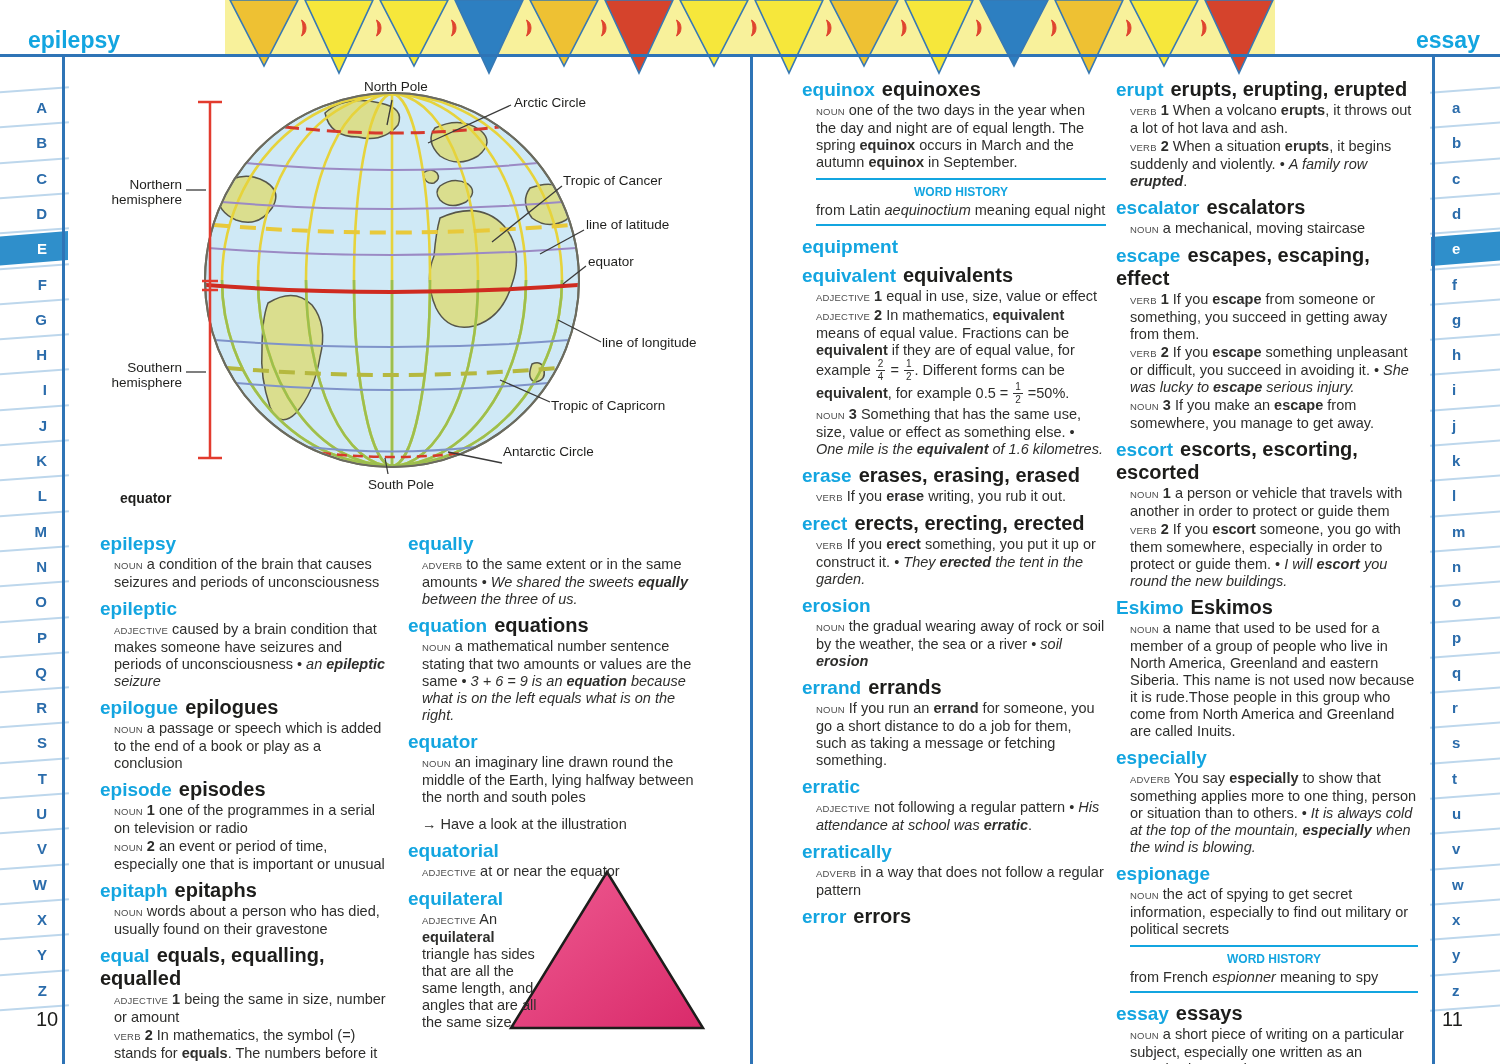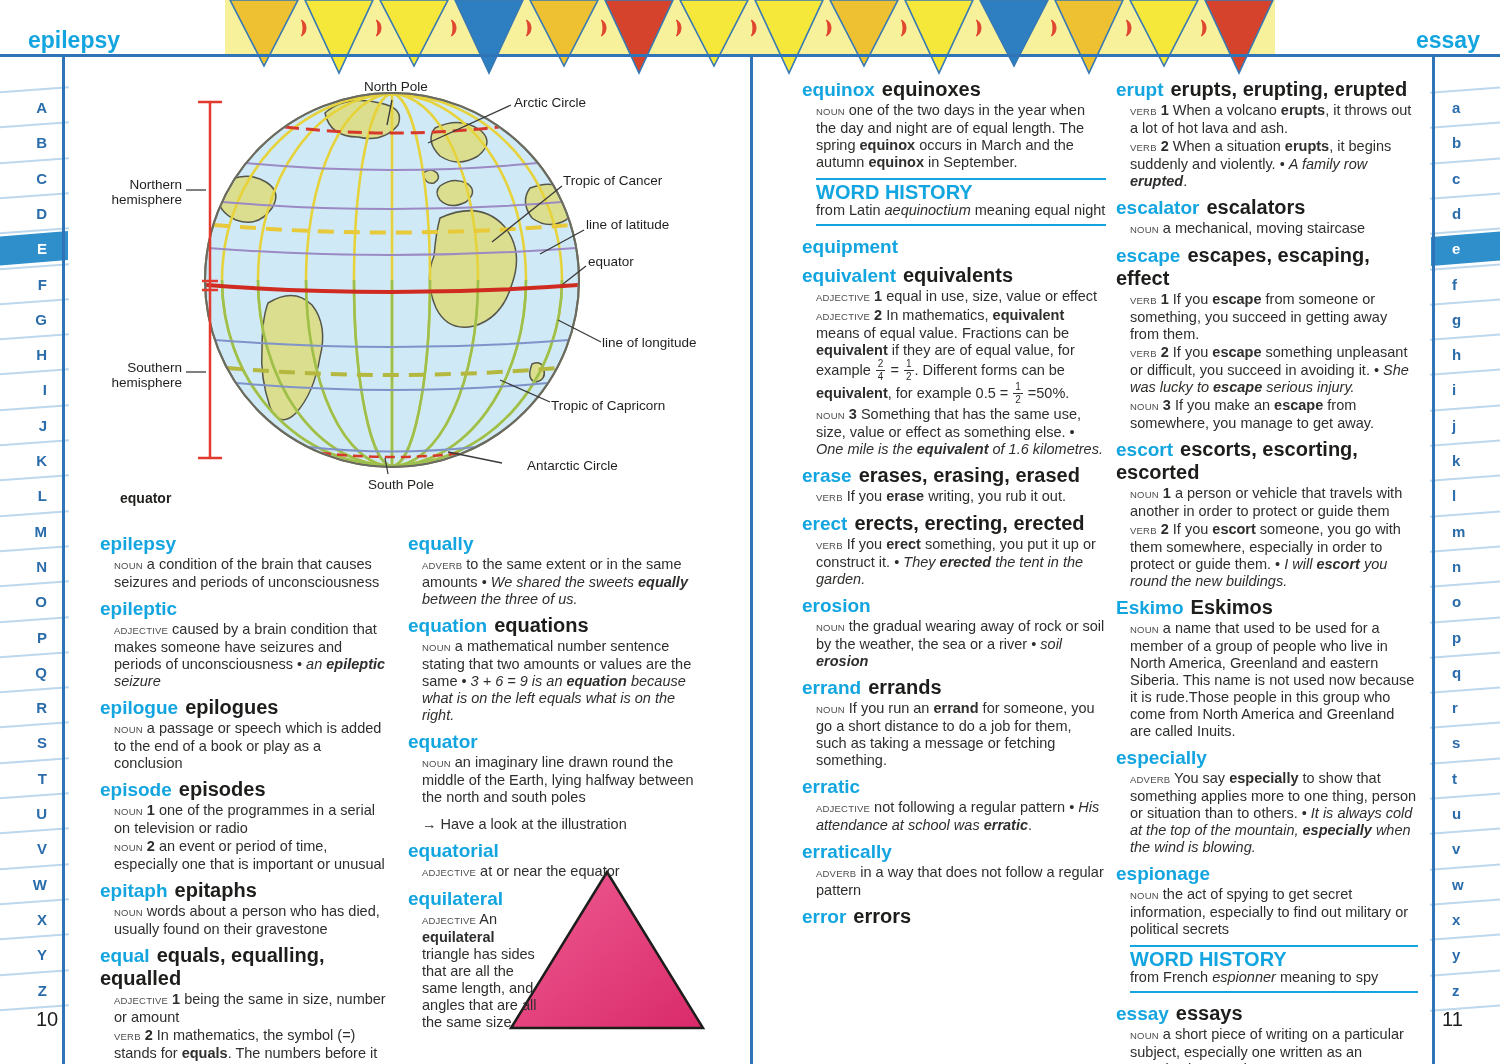--- a/index.html
+++ b/index.html
@@ -39,39 +39,39 @@
   #col4{left:1116px;top:78px;width:302px;}
   .entry{margin:0 0 6px 0;}
   .hw{margin:0;font-size:19px;line-height:23px;font-weight:bold;color:#13a5e0;}
   .hw .hw-f{color:#1d1d1b;font-size:20px;margin-left:7px;}
   .def{margin:1px 0 0 14px;font-size:14.5px;line-height:17px;color:#2e2e2c;}
   .def.xref{margin-top:10px;}
   .pos{font-size:9.5px;color:#4d4d4d;letter-spacing:.2px;}
   .bi{font-weight:bold;font-style:italic;}
   .wh{margin:7px 0 9px 14px;border-top:2.5px solid #13a5e0;border-bottom:2.5px solid #13a5e0;
       padding:3px 0 5px 0;}
-  .wh-t{color:#13a5e0;font-weight:bold;font-size:20px;line-height:19px;}
+  .wh-t{color:#13a5e0;font-weight:bold;font-size:12px;line-height:19px;text-align:center;}
   .wh p{margin:0;font-size:14.5px;line-height:17px;color:#2e2e2c;}
   .entry.narrow .def{width:122px;}
   .frac{display:inline-block;text-align:center;vertical-align:-0.55em;line-height:1;
         font-size:10px;margin:0 1px;}
   .frac .fn{display:block;border-bottom:1.2px solid #333;padding:0 2px 1px 2px;}
   .frac .fd{display:block;padding-top:1px;}
 
   
   #globe-wrap{position:absolute;left:140px;top:68px;width:600px;height:412px;z-index:2;}
   .glabel{position:absolute;font-size:13.5px;color:#1f1f1d;line-height:15px;z-index:3;}
   #gl-north-pole{left:364px;top:79px;}
   #gl-arctic{left:514px;top:95px;}
   #gl-cancer{left:563px;top:173px;}
   #gl-latitude{left:586px;top:217px;}
   #gl-equator{left:588px;top:254px;}
   #gl-longitude{left:602px;top:335px;}
   #gl-capricorn{left:551px;top:398px;}
-  #gl-antarctic{left:503px;top:458px;margin-left:24px;}
+  #gl-antarctic{left:503px;top:444px;}
   #gl-south-pole{left:368px;top:477px;}
   #gl-nhemi{left:98px;top:177px;width:84px;text-align:right;}
   #gl-shemi{left:98px;top:360px;width:84px;text-align:right;}
   #gl-caption{left:120px;top:491px;font-weight:bold;font-size:14px;}
 
   
   #triangle-wrap{position:absolute;left:505px;top:866px;width:205px;height:170px;z-index:2;}
 </style>
 </head>
 <body>

